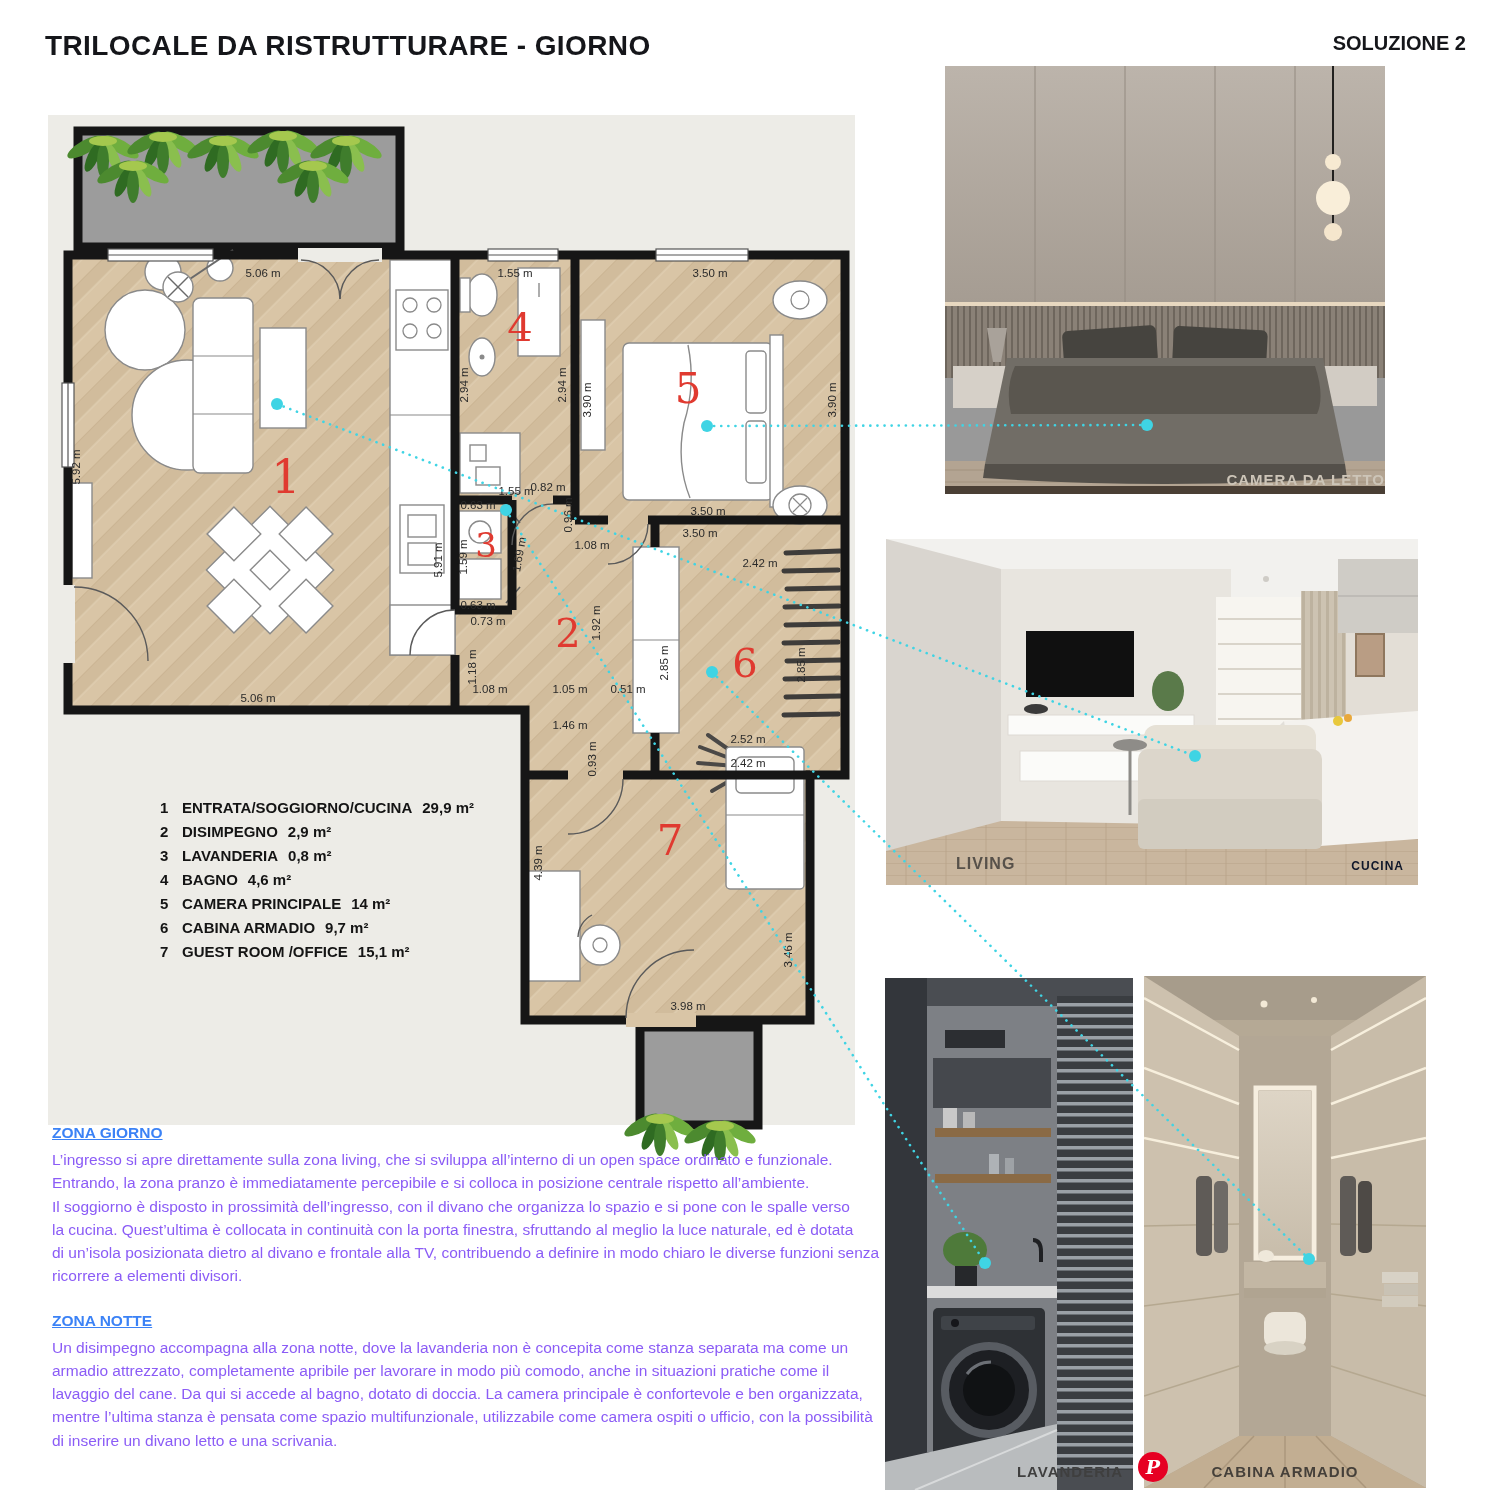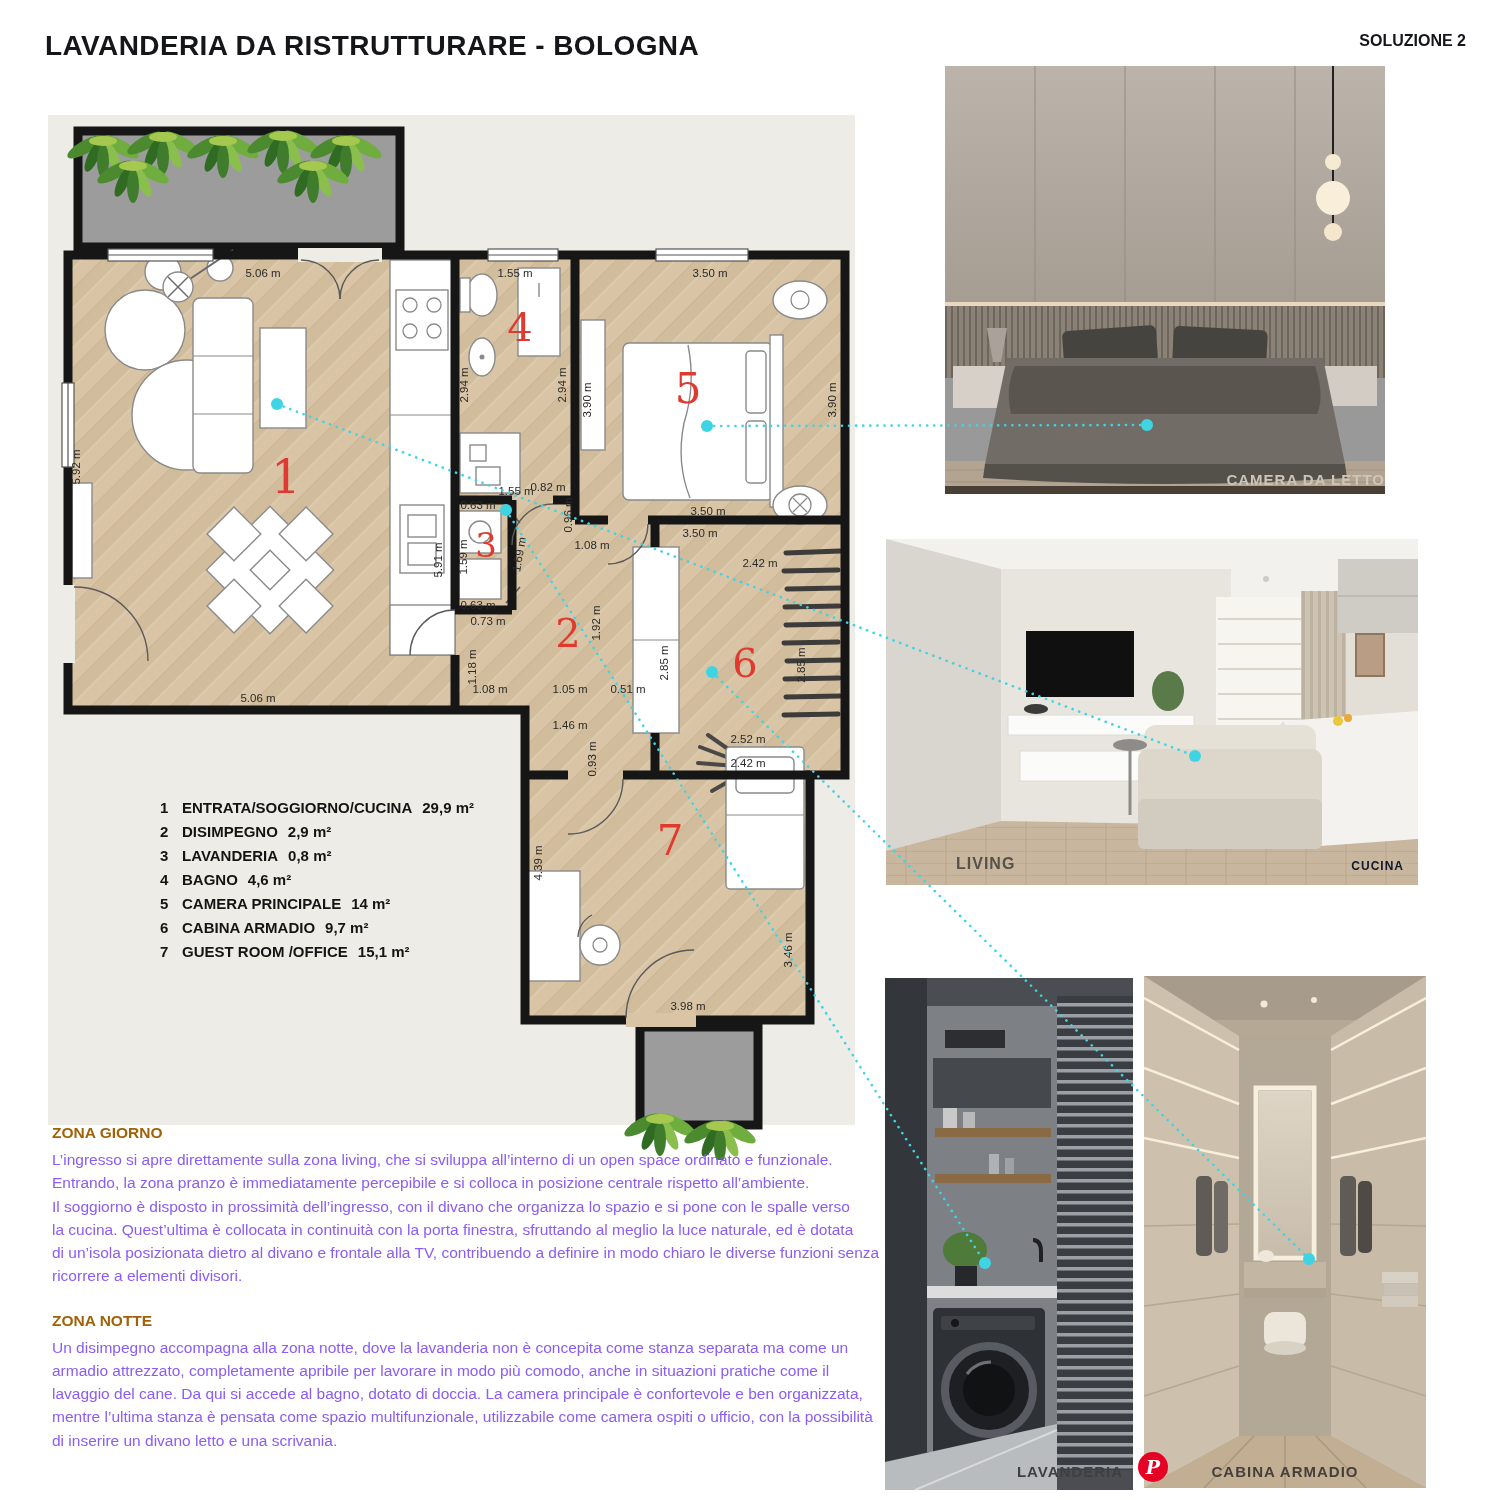--- a/index.html
+++ b/index.html
@@ -1,27 +1,27 @@
 <!DOCTYPE html>
 <html><head>
 <meta charset="utf-8">
 <style>
   html,body{margin:0;padding:0;background:#ffffff;}
   .page{position:relative;width:1500px;height:1500px;background:#ffffff;
         font-family:"Liberation Sans",sans-serif;color:#1a1a1a;overflow:hidden;}
   .title{position:absolute;left:45px;top:30px;font-size:28px;font-weight:800;letter-spacing:.4px;color:#15161a;}
-  .solution{position:absolute;right:34px;top:32px;font-size:16px;font-weight:800;color:#15161a;}
+  .solution{position:absolute;right:34px;top:32px;font-size:20px;font-weight:800;color:#15161a;}
   .panel{position:absolute;left:48px;top:115px;width:807px;height:1045px;}
   .panel svg{display:block;}
   .legend{position:absolute;left:160px;top:796px;font-size:15px;font-weight:700;color:#141414;line-height:24px;}
   .legend-row{display:flex;}
   .legend-num{width:22px;}
   .legend-area{margin-left:10px;}
   .sections{position:absolute;left:52px;top:1124px;width:890px;}
-  .sec-title{font-size:15.5px;font-weight:800;color:#a16207;margin:0 0 6px 0;}
+  .sec-title{font-size:15.5px;font-weight:800;color:#3b82f6;margin:0 0 6px 0;text-decoration:underline;}
   .sec-body{font-size:15.5px;line-height:1.5;color:#8b5cf6;white-space:pre-line;margin:0 0 24px 0;}
   .photo{position:absolute;overflow:hidden;background:#999;}
   .photo svg{display:block;}
   .photo-label{position:absolute;font-weight:700;font-size:15px;letter-spacing:1px;}
   .lbl-bed{left:0;right:0;bottom:6px;text-align:right;color:#cdc5b8;}
   .lbl-living{left:70px;bottom:12px;color:#57514a;font-size:16px;}
   .lbl-cucina{right:14px;bottom:12px;color:#0f172a;font-size:12px;}
   .lbl-lav{right:10px;bottom:10px;color:#3f3f3f;}
   .lbl-cab{left:0;right:0;bottom:8px;text-align:center;color:#45403a;}
   .connectors{position:absolute;left:0;top:0;z-index:60;pointer-events:none;}
@@ -30,21 +30,21 @@
   .roomnum{font-family:"DejaVu Serif",serif;fill:#e03a30;}
   .wall{stroke:#161616;stroke-width:9;fill:none;}
   .furn{fill:#ffffff;stroke:#8a8a8a;stroke-width:1.4;}
   .door{fill:none;stroke:#5a5a5a;stroke-width:1.4;}
 </style>
 </head>
 <body>
 
 <div class="page">
 
-  <div class="title">LAVANDERIA DA RISTRUTTURARE - BOLOGNA</div>
+  <div class="title">TRILOCALE DA RISTRUTTURARE - GIORNO</div>
   <div class="solution">SOLUZIONE 2</div>
 
   <div class="panel">
   <svg width="807" height="1045" viewBox="0 0 807 1045">
     <defs>
       <pattern id="floorp" width="28" height="28" patternUnits="userSpaceOnUse" patternTransform="rotate(45)">
         <rect width="28" height="28" fill="#d9c5a6"></rect>
         <rect width="14" height="28" fill="#d1bc9c"></rect>
         <line x1="0" y1="0" x2="0" y2="28" stroke="#c3ac8a" stroke-width="1"></line>
         <line x1="14" y1="0" x2="14" y2="28" stroke="#e4d4b9" stroke-width="1"></line>

